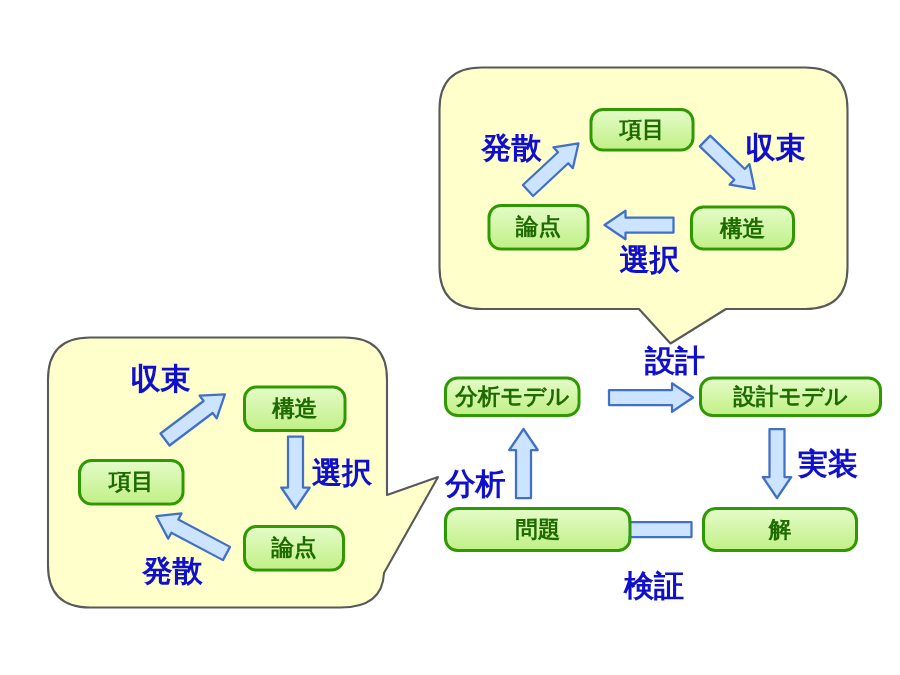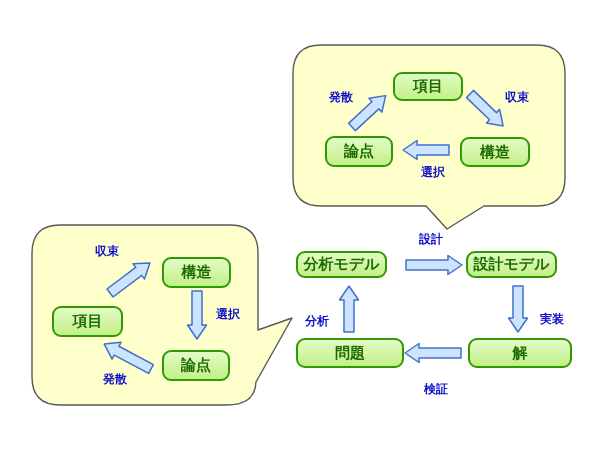--- a/index.html
+++ b/index.html
@@ -11,23 +11,22 @@
   .node{
     position:absolute;box-sizing:border-box;
     display:flex;align-items:center;justify-content:center;
     background:linear-gradient(180deg,#E3FBC6 0%,#C2F088 100%);
     border:2px solid #2E9902;border-radius:9px;
     color:#1E6B00;font-weight:bold;font-size:15px;line-height:1;
     white-space:nowrap;
   }
   .lbl{
     position:absolute;transform:translate(-50%,-50%);
-    color:#1010CC;font-weight:bold;font-size:12px;line-height:1;
+    color:#1010CC;font-weight:bold;font-size:20px;line-height:1;
     white-space:nowrap;
-    font-family:Liberation Mono, monospace;
   }
 </style>
 </head>
 <body>
 
 <div class="stage">
 
   <svg width="600" height="450" viewBox="0 0 600 450">
 
     <path class="bubble" d="M 321 45 L 537 45 Q 565 45 565 73 L 565 178 Q 565 206 537 206 L 484 206 L 447 229 L 426 206 L 321 206 Q 293 206 293 178 L 293 73 Q 293 45 321 45 Z"></path>
@@ -57,22 +56,22 @@
 
   <div class="node" style="left:162px;top:257px;width:69px;height:31px">構造</div>
   <div class="node" style="left:52px;top:306px;width:71px;height:31px">項目</div>
   <div class="node" style="left:162px;top:350px;width:68px;height:31px">論点</div>
 
   <div class="lbl" style="left:107px;top:252px">収束</div>
   <div class="lbl" style="left:228px;top:315px">選択</div>
   <div class="lbl" style="left:115px;top:380px">発散</div>
 
   <div class="node" style="left:296px;top:251px;width:91px;height:27px">分析モデル</div>
-  <div class="node" style="left:466px;top:251px;width:91px;height:27px">設計モデル</div>
-  <div class="node" style="left:296px;top:338px;width:108px;height:30px">問題</div>
+  <div class="node" style="left:466px;top:251px;width:122px;height:27px">設計モデル</div>
+  <div class="node" style="left:296px;top:338px;width:125px;height:30px">問題</div>
   <div class="node" style="left:468px;top:338px;width:104px;height:30px">解</div>
 
-  <div class="lbl" style="left:431px;top:240px">設計</div>
-  <div class="lbl" style="left:552px;top:320px">実装</div>
+  <div class="lbl" style="left:450px;top:240px">設計</div>
+  <div class="lbl" style="left:552px;top:309px">実装</div>
   <div class="lbl" style="left:436px;top:390px">検証</div>
   <div class="lbl" style="left:317px;top:322px">分析</div>
 
 </div>
 
 </body></html>

